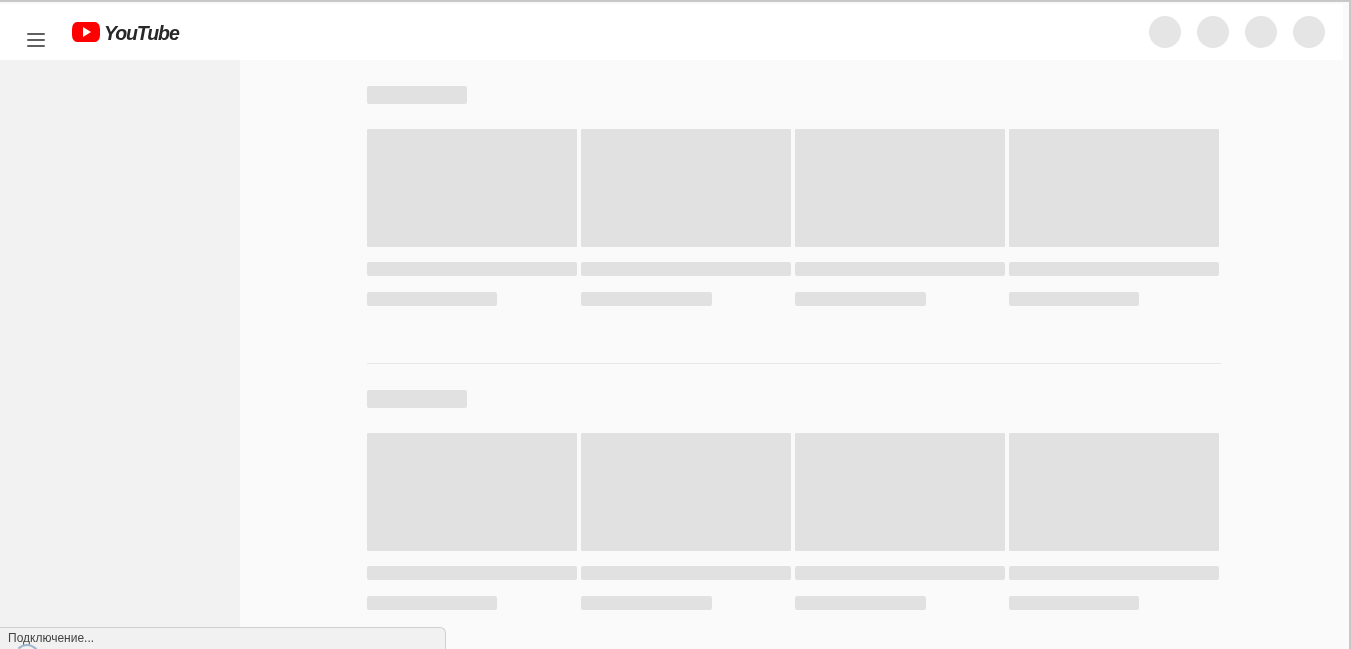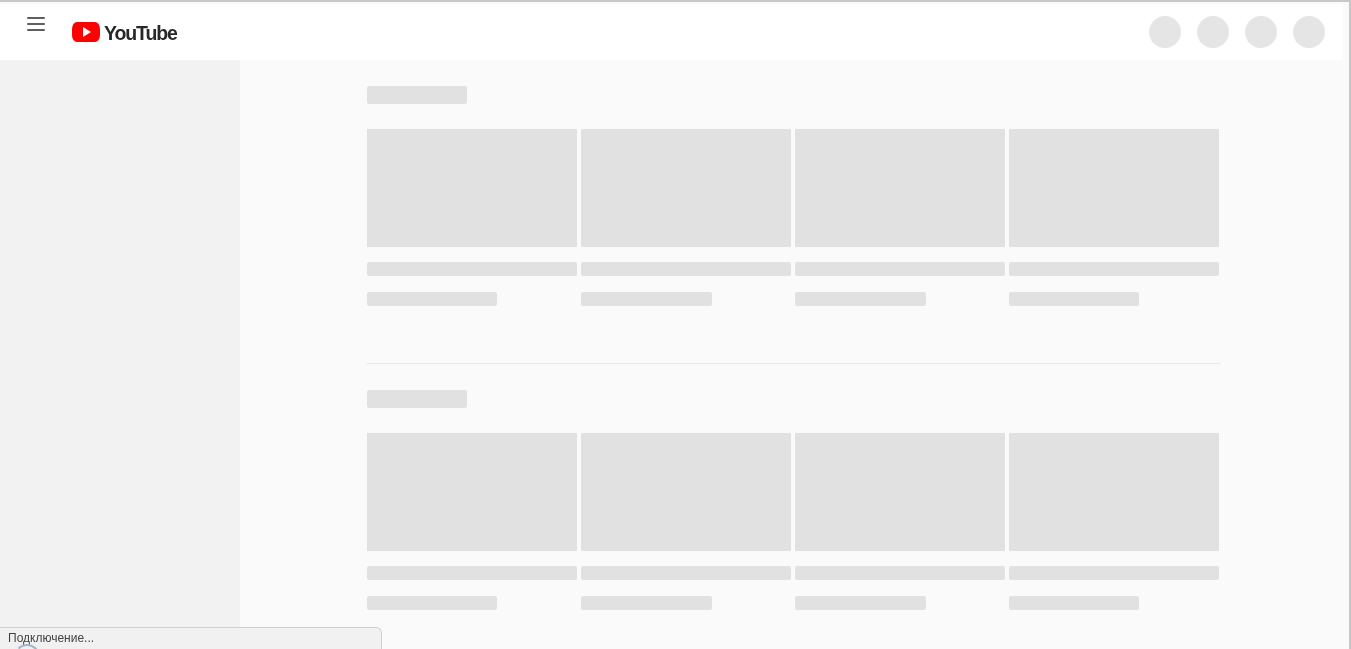--- a/index.html
+++ b/index.html
@@ -37,21 +37,22 @@
     height: 56px;
     background: #ffffff;
     box-sizing: border-box;
   }
   #masthead-start {
     position: absolute;
     left: 16px;
     top: 0;
     height: 56px;
     display: flex;
-    align-items: flex-start;
+    align-items: flex-end;
+    font-style: italic;
   }
   .guide-button {
     width: 40px;
     height: 40px;
     display: flex;
     align-items: center;
     justify-content: center;
     border-radius: 50%;
     cursor: pointer;
     background: transparent;
@@ -195,21 +196,21 @@
     height: 1px;
     background: #e8e8e8;
     width: 854px;
   }
 
   
   #status-bar {
     position: absolute;
     left: 0;
     bottom: 0;
-    width: 382px;
+    width: 446px;
     height: 22px;
     background: #f1f1f1;
     border-top: 1px solid #cfcfcf;
     border-right: 1px solid #cfcfcf;
     border-top-right-radius: 6px;
     box-sizing: border-box;
     overflow: hidden;
   }
   #status-text {
     position: absolute;

